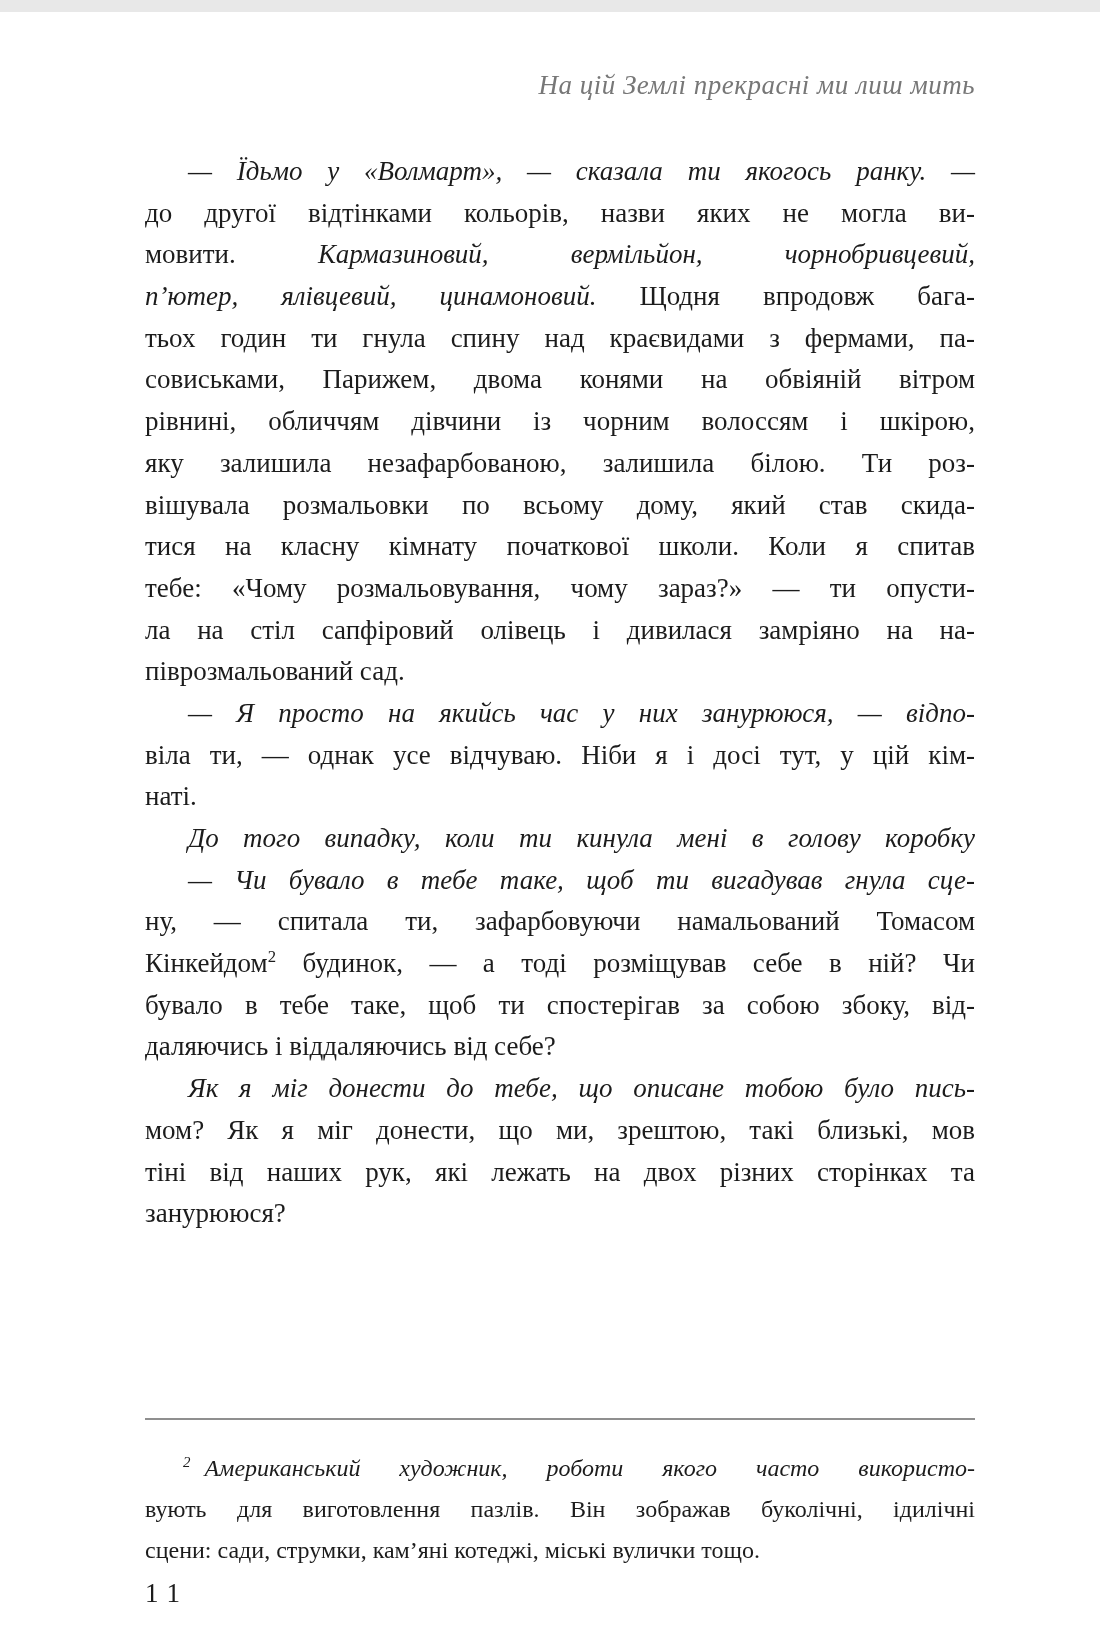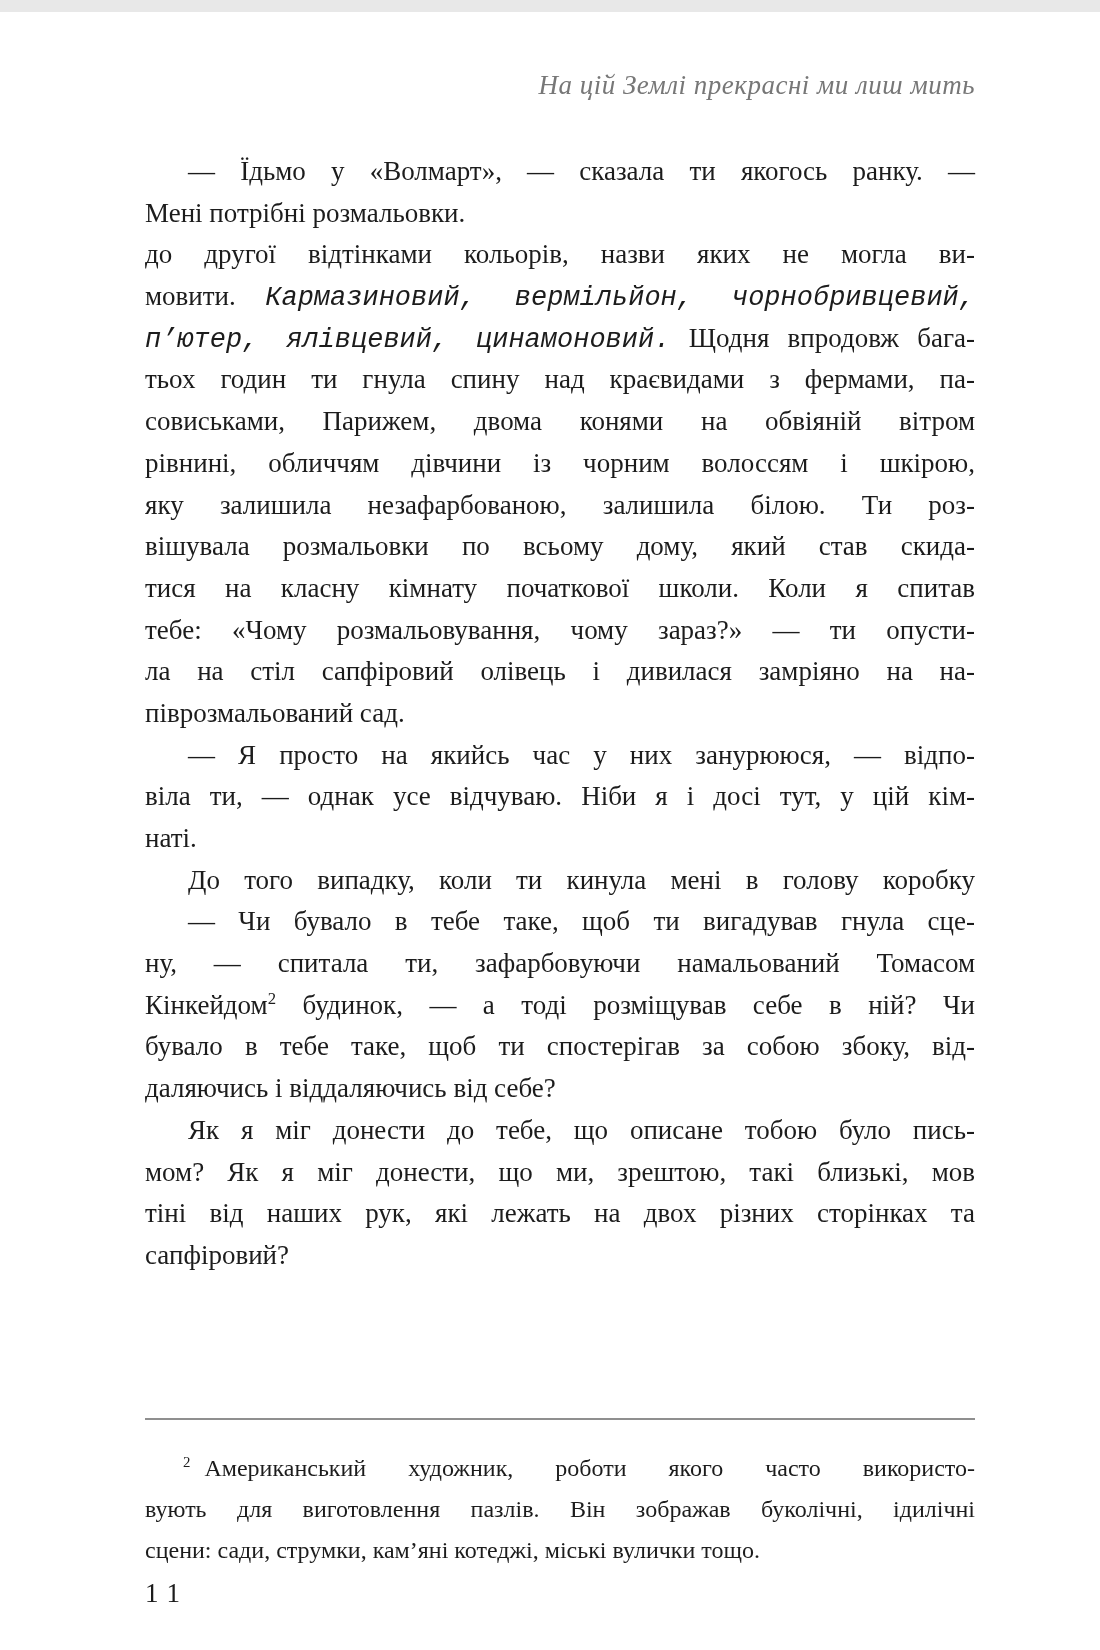--- a/index.html
+++ b/index.html
@@ -37,23 +37,23 @@
   }
   .line {
     height: 41.7px;
     line-height: 41.7px;
     font-size: 27px;
     text-align: justify;
     text-align-last: justify;
     white-space: nowrap;
     overflow: visible;
   }
-  .line.indent { text-indent: 43px; }
+  .line.indent { text-indent: 43px; font-style: italic; }
   .line.last { text-align-last: left; }
-  .it { font-style: italic; font-family: Liberation Mono, monospace; }
+  .it { font-style: italic; }
   sup {
     font-size: 62%;
     line-height: 0;
     vertical-align: super;
   }
   .footnote-rule {
     position: absolute;
     left: 145px;
     width: 830px;
     top: 1406px;
@@ -86,21 +86,20 @@
 </style>
 </head>
 <body>
 
 <div class="page">
 
   <div class="running-header">На цій Землі прекрасні ми лиш мить</div>
 
   <div class="bodytext">
       <div class="line indent"><span>— Їдьмо у «Волмарт», — сказала ти якогось ранку. —</span></div>
-      <div class="line last"><span>Мені потрібні розмальовки.</span></div>
       <div class="line"><span>до другої відтінками кольорів, назви яких не могла ви-</span></div>
       <div class="line"><span>мовити. </span><span class="it">Кармазиновий, вермільйон, чорнобривцевий,</span></div>
       <div class="line"><span class="it">п’ютер, ялівцевий, цинамоновий.</span><span> Щодня впродовж бага-</span></div>
       <div class="line"><span>тьох годин ти гнула спину над краєвидами з фермами, па-</span></div>
       <div class="line"><span>совиськами, Парижем, двома конями на обвіяній вітром</span></div>
       <div class="line"><span>рівнині, обличчям дівчини із чорним волоссям і шкірою,</span></div>
       <div class="line"><span>яку залишила незафарбованою, залишила білою. Ти роз-</span></div>
       <div class="line"><span>вішувала розмальовки по всьому дому, який став скида-</span></div>
       <div class="line"><span>тися на класну кімнату початкової школи. Коли я спитав</span></div>
       <div class="line"><span>тебе: «Чому розмальовування, чому зараз?» — ти опусти-</span></div>
@@ -111,21 +110,21 @@
       <div class="line last"><span>наті.</span></div>
       <div class="line indent"><span>До того випадку, коли ти кинула мені в голову коробку</span></div>
       <div class="line indent"><span>— Чи бувало в тебе таке, щоб ти вигадував гнула сце-</span></div>
       <div class="line"><span>ну, — спитала ти, зафарбовуючи намальований Томасом</span></div>
       <div class="line"><span>Кінкейдом</span><sup>2</sup><span> будинок, — а тоді розміщував себе в ній? Чи</span></div>
       <div class="line"><span>бувало в тебе таке, щоб ти спостерігав за собою збоку, від-</span></div>
       <div class="line last"><span>даляючись і віддаляючись від себе?</span></div>
       <div class="line indent"><span>Як я міг донести до тебе, що описане тобою було пись-</span></div>
       <div class="line"><span>мом? Як я міг донести, що ми, зрештою, такі близькі, мов</span></div>
       <div class="line"><span>тіні від наших рук, які лежать на двох різних сторінках та</span></div>
-      <div class="line last"><span>сапфіровий?</span></div>
+      <div class="line last"><span>занурююся?</span></div>
     </div>
 
   <div class="footnote-rule"></div>
 
   <div class="footnote">
       <div class="line indent"><sup>2</sup><span>Американський художник, роботи якого часто використо-</span></div>
       <div class="line"><span>вують для виготовлення пазлів. Він зображав буколічні, ідилічні</span></div>
       <div class="line last"><span>сцени: сади, струмки, кам’яні котеджі, міські вулички тощо.</span></div>
     </div>
 

